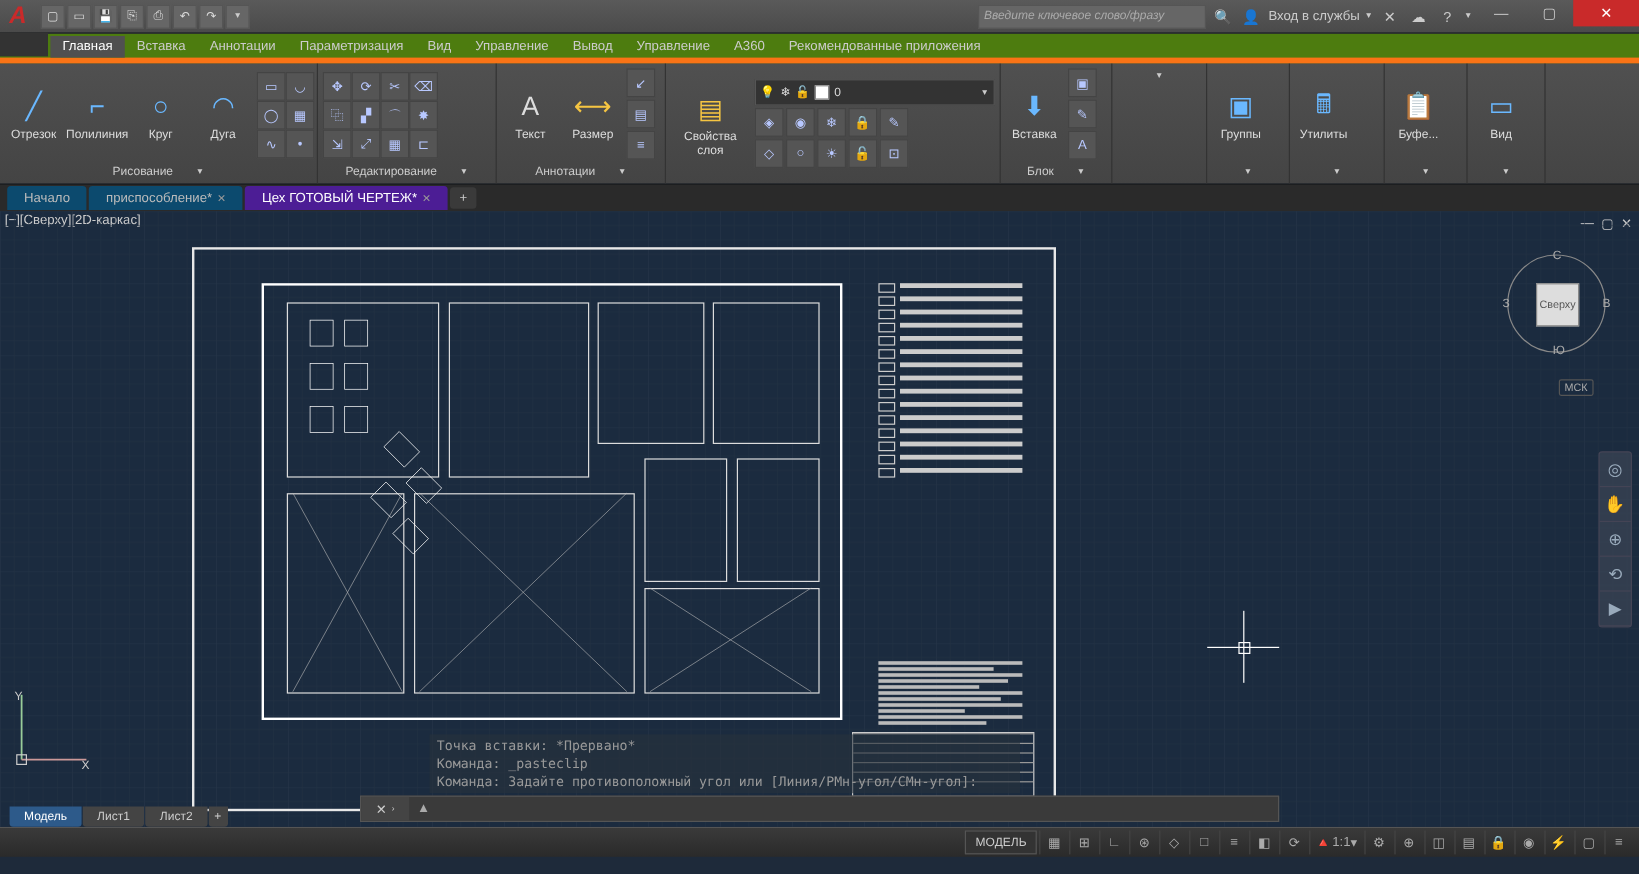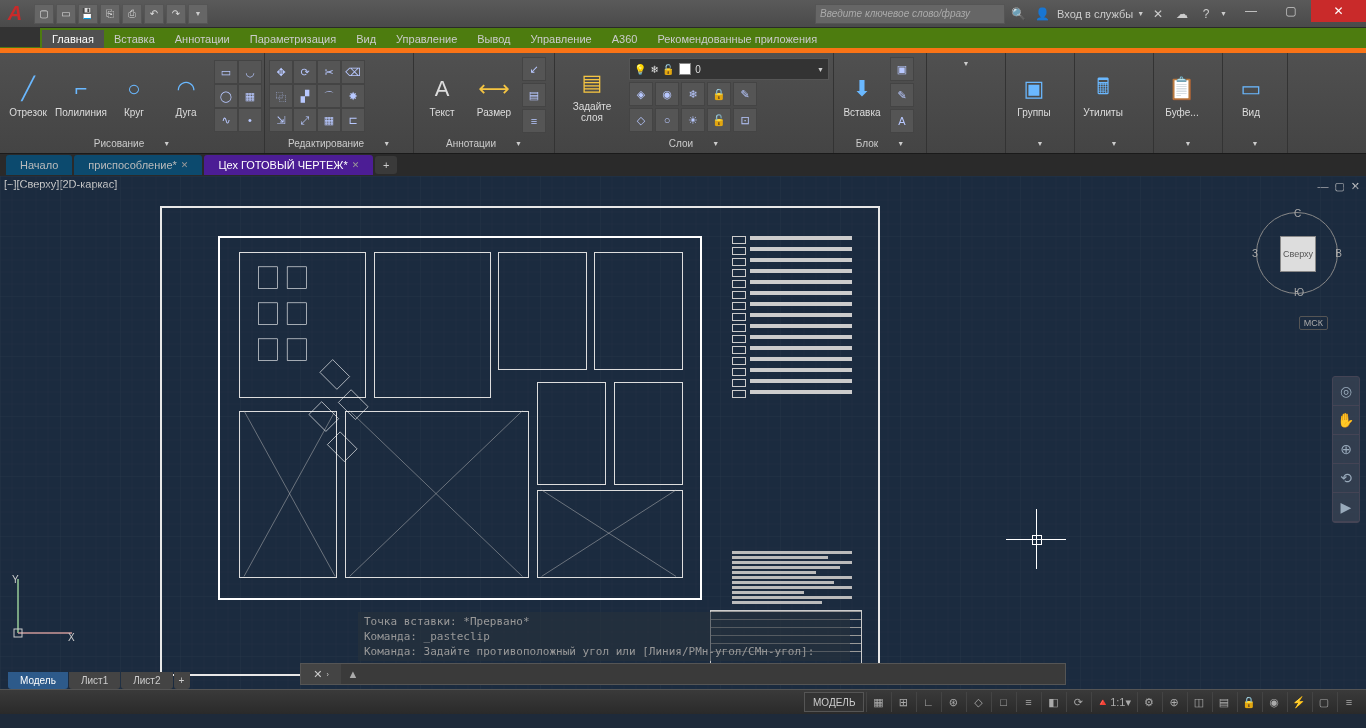--- a/index.html
+++ b/index.html
@@ -199,21 +199,21 @@
     </div>
     <div class="rpanel-title">
         <span>Аннотации</span>
         <span class="tri">▼</span>
       </div>
   </div>
   <div class="rpanel" style="width:270px">
     <div class="rpanel-body">
       <div class="bigbtn">
           <div class="ico" style="color:#f5c542">▤</div>
-          <div class="lbl">Задайте слоя</div>
+          <div class="lbl">Свойства слоя</div>
         </div>
       <div style="display:flex;flex-direction:column;gap:2px">
         <div class="layer-combo">
           <span>💡</span>
           <span>❄</span>
           <span>🔓</span>
           <span style="width:10px;height:10px;background:#fff;border:1px solid #888"></span>
           <span>0</span>
           <span style="margin-left:auto" class="tri">▼</span>
         </div>
@@ -226,24 +226,20 @@
         </div>
         <div style="display:flex;gap:2px">
           <div class="smallbtn">◇</div>
           <div class="smallbtn">○</div>
           <div class="smallbtn">☀</div>
           <div class="smallbtn">🔓</div>
           <div class="smallbtn">⊡</div>
         </div>
       </div>
     </div>
-    <div class="rpanel-title">
-        <span>Слои</span>
-        <span class="tri">▼</span>
-      </div>
   </div>
   <div class="rpanel" style="width:84px">
     <div class="rpanel-body">
       <div class="bigbtn">
           <div class="ico">⬇</div>
           <div class="lbl">Вставка</div>
         </div>
       <div style="display:flex;flex-direction:column;gap:2px">
         <div class="smallbtn">▣</div>
         <div class="smallbtn">✎</div>

